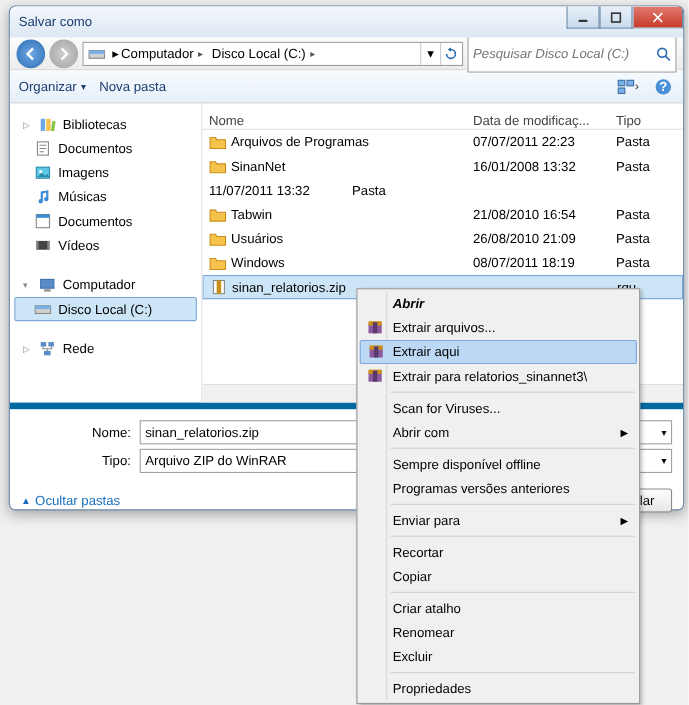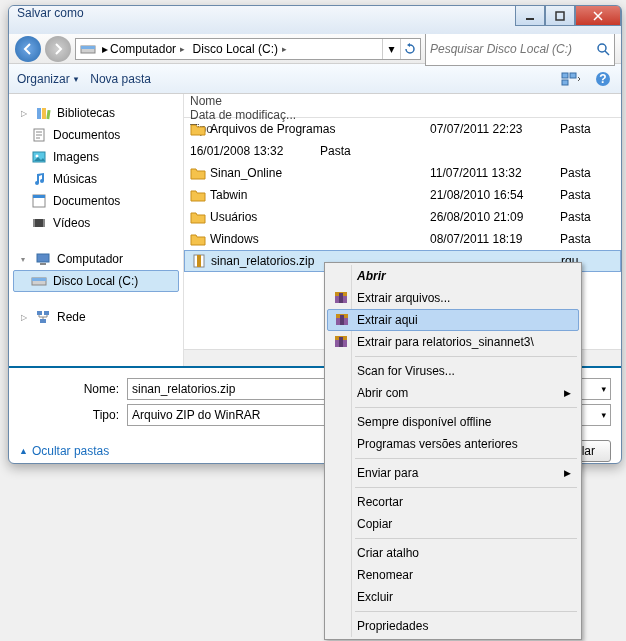--- a/index.html
+++ b/index.html
@@ -5,21 +5,21 @@
 * { box-sizing: border-box; margin: 0; padding: 0; font-family: "Segoe UI", Tahoma, sans-serif; font-size: 12px; }
 body { background: #f0f0f0; width: 626px; height: 641px; position: relative; }
 
 .window {
   position: absolute; left: 8px; top: 5px; width: 614px; height: 459px;
   background: #fff; border: 1px solid #6b8aab; border-radius: 6px;
   box-shadow: 0 4px 12px rgba(0,0,0,0.3);
 }
 .titlebar {
   height: 28px; background: linear-gradient(#f3f7fc, #dde8f4);
-  border-radius: 6px 6px 0 0; display: flex; 
+  border-radius: 6px 6px 0 0; display: flex; align-items: center;
   padding-left: 8px; position: relative;
 }
 .titlebar .title { color: #1a3c6e; font-size: 12px; }
 .win-buttons { position: absolute; right: 0; top: 0; display: flex; }
 .win-btn { width: 30px; height: 20px; border: 1px solid #6b8aab; border-top: none;
   background: linear-gradient(#e8f0f8,#c9dbef); display:flex; align-items:center; justify-content:center; cursor:pointer;}
 .win-btn.close { background: linear-gradient(#e07a6e,#c83a2a); width: 46px; border-radius: 0 4px 0 0; color:#fff;}
 .win-btn svg { width: 10px; height: 10px; }
 
 .navbar {
@@ -48,30 +48,30 @@
 .body-area { display:flex; height: 272px; }
 .sidebar { width:175px; border-right:1px solid #e0e0e0; padding:8px 4px; overflow:hidden;}
 .sb-group { margin-bottom:14px;}
 .sb-item { display:flex; align-items:center; gap:6px; padding:3px 4px 3px 18px; cursor:pointer; white-space:nowrap;}
 .sb-item.sel { background:#cde6f7; border:1px solid #7da7d9; border-radius:2px; padding:2px 3px 2px 17px;}
 .sb-item.root { padding-left:8px; font-weight:normal;}
 .sb-item .tri { font-size:8px; color:#888; width:8px;}
 .sb-icon { width:16px; height:16px; display:inline-block;}
 
 .filearea { flex:1; display:flex; flex-direction:column; overflow:hidden;}
-.colheaders { height:24px; border-bottom:1px solid #e0e0e0; display:flex; align-items:flex-start; color:#444; padding-left:6px;flex-direction:column;}
+.colheaders { height:24px; border-bottom:1px solid #e0e0e0; display:flex; align-items:flex-end; color:#444; padding-left:6px;}
 .ch-name{width:240px;} .ch-date{width:130px;} .ch-type{flex:1;}
 .filelist { flex:1; overflow:auto;}
 .frow { display:flex; align-items:center; height:22px; padding-left:6px;}
 .frow.sel { background:#cde6f7; border:1px solid #7da7d9;}
 .fc-name{width:240px; display:flex;align-items:center;gap:4px;} .fc-date{width:130px;} .fc-type{flex:1;}
 .ficon{width:16px;height:16px;}
 .scrollbar-h { height:17px; background:#f0f0f0; border-top:1px solid #ddd;}
 
-.bottom { padding:6px 10px 4px; border-top:2px solid #0369a1;}
+.bottom { padding:6px 10px 4px; border-top:6px solid #0369a1;}
 .form-row { display:flex; align-items:center; margin:4px 0; gap:8px;}
 .form-label { width:100px; text-align:right;}
 .combo { flex:1; height:22px; border:1px solid #a0a0a0; display:flex; align-items:center; padding:0 4px; background:#fff;}
 .combo .dd{margin-left:auto; font-size:9px;}
 .footer { display:flex; align-items:center; padding:6px 10px 8px; gap:8px;}
 .footer .link { color:#1a6ebf; display:flex; align-items:center; gap:4px; cursor:pointer;}
 .footer .spacer{flex:1;}
 .footer .btn { width:80px; height:22px; border:1px solid #8a8a8a; background:linear-gradient(#fdfdfd,#e6e6e6); border-radius:3px; cursor:pointer;}
 
 
@@ -264,30 +264,30 @@
             <div class="fc-name">
               <svg class="ficon" viewBox="0 0 16 16">
                 <path d="M1 4 h5 l1 2 h8 v8 h-14 z" class="folder-y"></path>
               </svg>
               <span>Arquivos de Programas</span>
             </div>
             <div class="fc-date">07/07/2011 22:23</div>
             <div class="fc-type">Pasta</div>
           </div>
           <div class="frow">
+            <div class="fc-name">
+              <svg class="ficon" viewBox="0 0 16 16">
+                <path d="M1 4 h5 l1 2 h8 v8 h-14 z" class="folder-y"></path>
+              </svg>
+              <span>SinanNet</span>
+            </div>
             <div class="fc-date">16/01/2008 13:32</div>
             <div class="fc-type">Pasta</div>
           </div>
           <div class="frow">
-            <div class="fc-name">
-              <svg class="ficon" viewBox="0 0 16 16">
-                <path d="M1 4 h5 l1 2 h8 v8 h-14 z" class="folder-y"></path>
-              </svg>
-              <span>Sinan_Online</span>
-            </div>
             <div class="fc-date">11/07/2011 13:32</div>
             <div class="fc-type">Pasta</div>
           </div>
           <div class="frow">
             <div class="fc-name">
               <svg class="ficon" viewBox="0 0 16 16">
                 <path d="M1 4 h5 l1 2 h8 v8 h-14 z" class="folder-y"></path>
               </svg>
               <span>Tabwin</span>
             </div>

